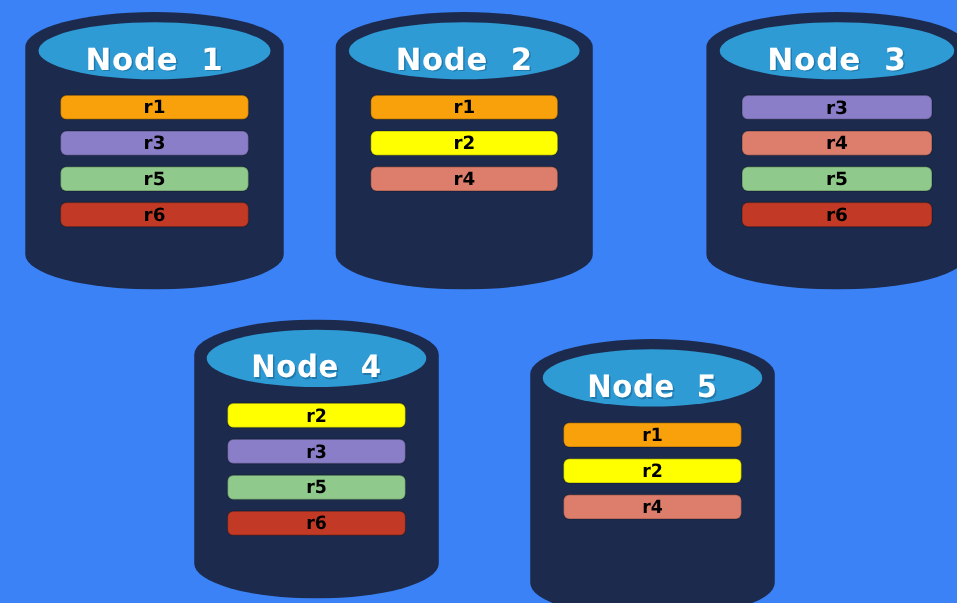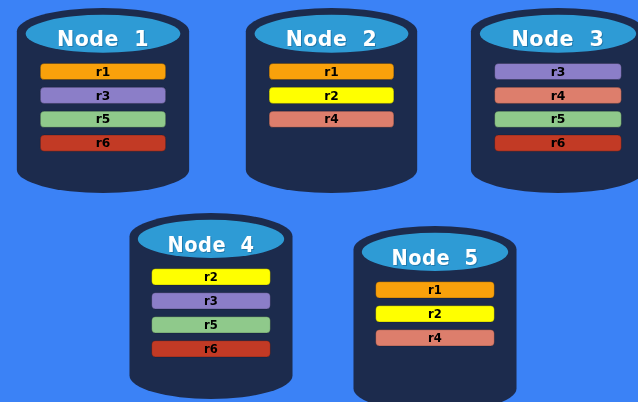--- a/index.html
+++ b/index.html
@@ -54,21 +54,21 @@
         <rect class="bar" x="31" y="106" width="128" height="16.5" rx="4" fill="#8FC98B"></rect>
         <text class="bar-label" x="95" y="118.5" fill="#000000">r5</text>
       </g>
       <g>
         <rect class="bar" x="31" y="130.5" width="128" height="16.5" rx="4" fill="#C23A25"></rect>
         <text class="bar-label" x="95" y="143" fill="#000000">r6</text>
       </g>
     </svg>
   </div>
 
-  <div class="node" style="left:239px; top:8px; width:185px; height:185px;">
+  <div class="node" style="left:217px; top:8px; width:185px; height:185px;">
     <svg viewBox="0 0 190 190" preserveAspectRatio="none">
       <path d="M 7 24 A 88 24 0 0 1 183 24 L 183 166 A 88 24 0 0 1 7 166 Z" fill="#1C2B4D"></path>
       <ellipse cx="95" cy="26.5" rx="79" ry="19.5" fill="#2E9BD5"></ellipse>
       <text class="node-title" x="95" y="39.5" fill="#FFFFFF">Node&nbsp; 2</text>
 
       <g>
         <rect class="bar" x="31" y="57" width="128" height="16.5" rx="4" fill="#F9A10B"></rect>
         <text class="bar-label" x="95" y="69.5" fill="#000000">r1</text>
       </g>
       <g>

